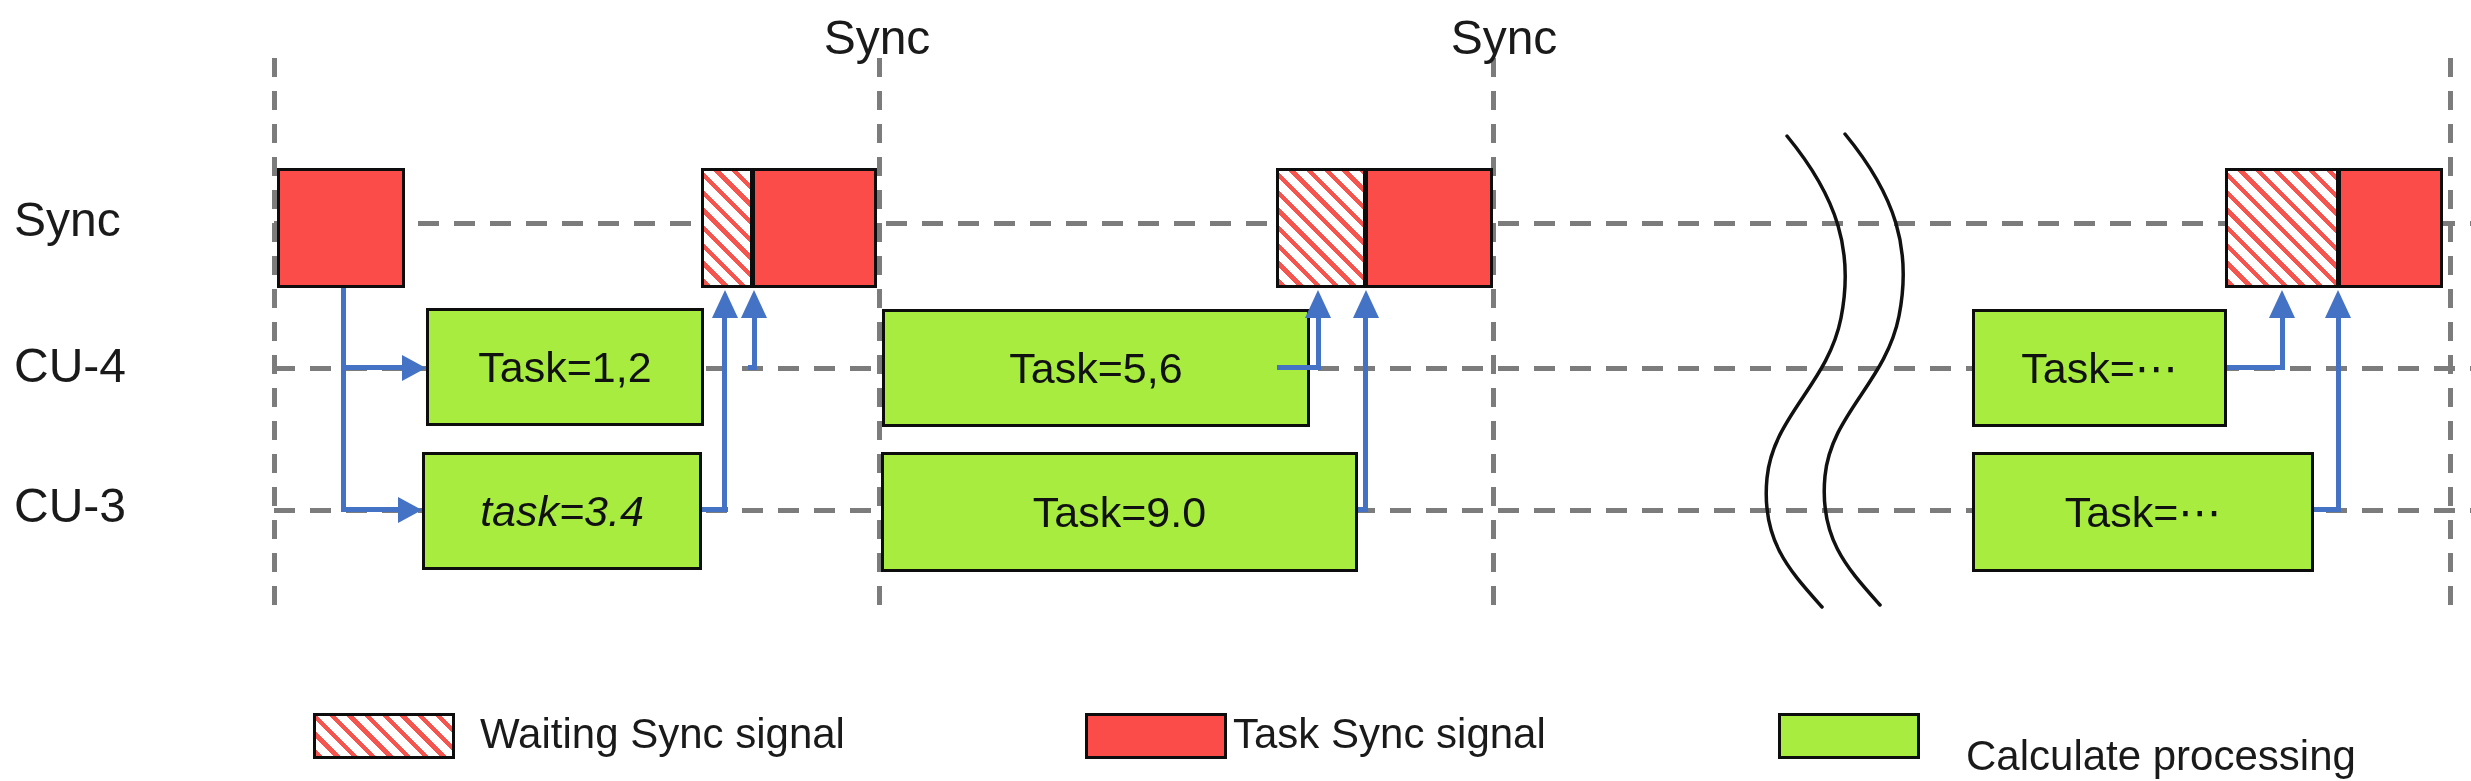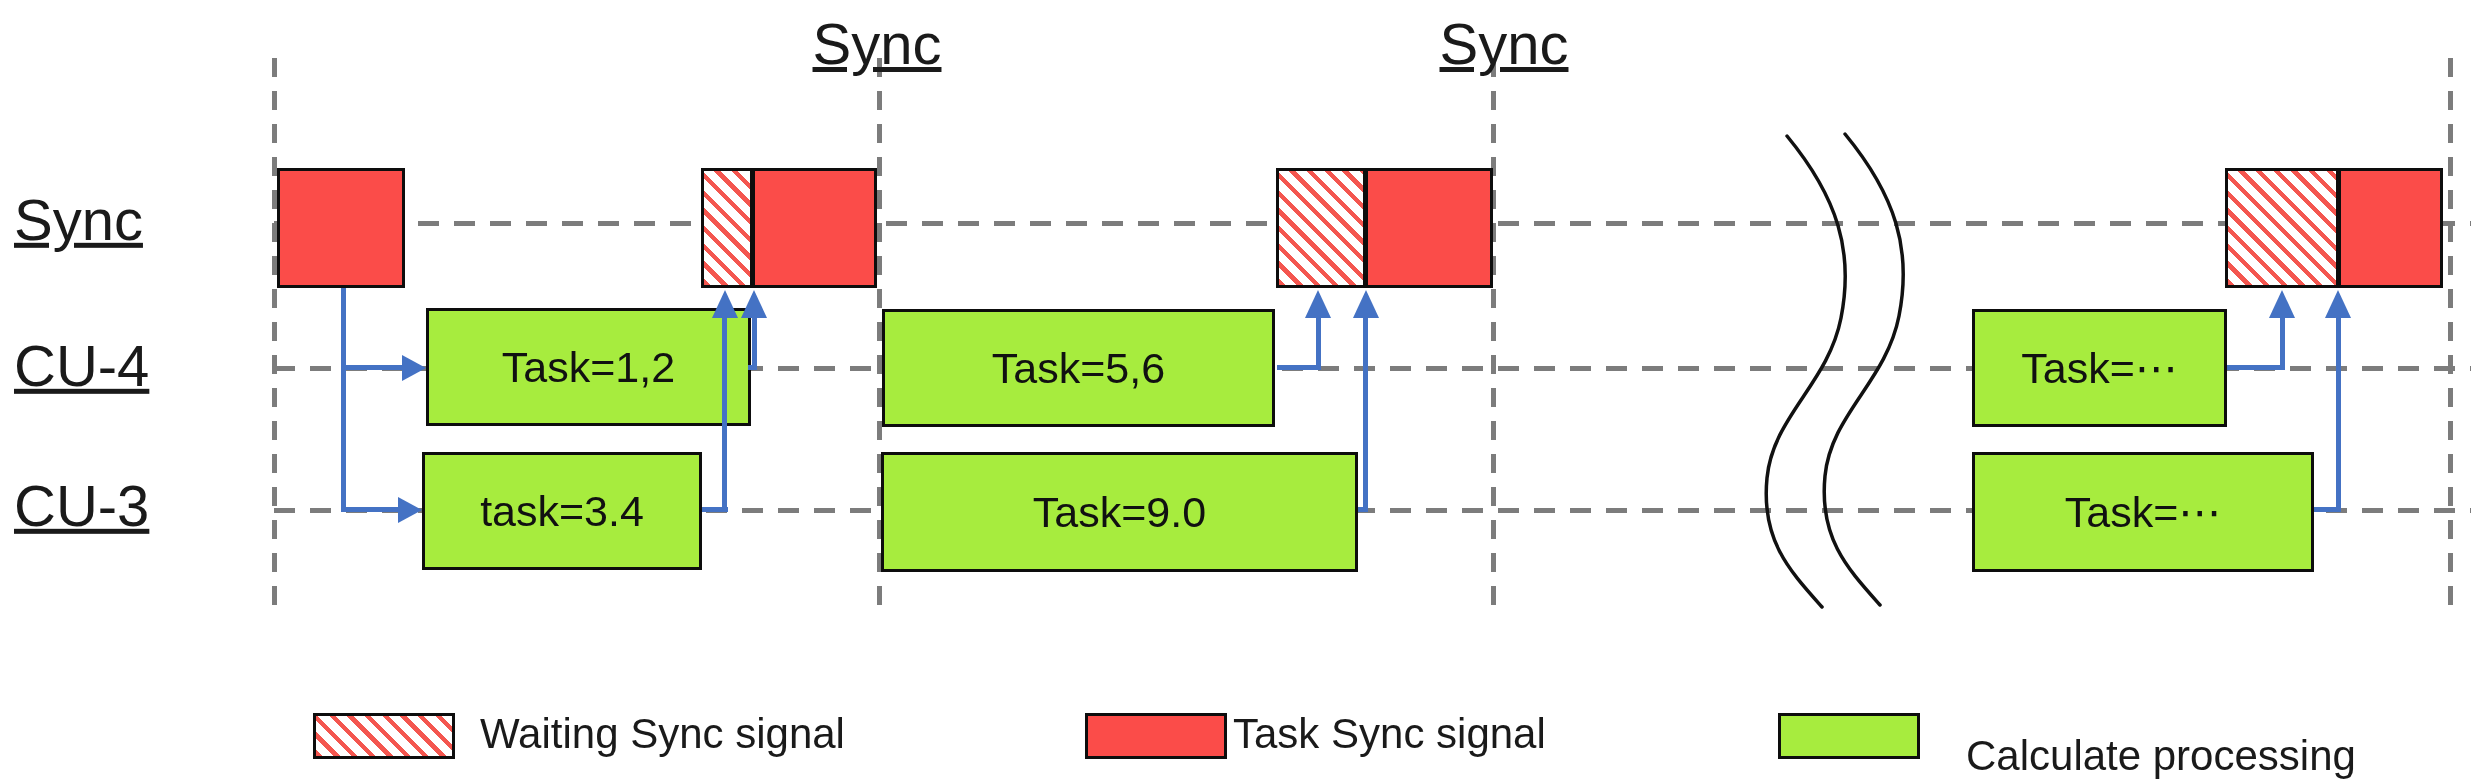--- a/index.html
+++ b/index.html
@@ -7,21 +7,21 @@
          font-family:"Liberation Sans", sans-serif;color:#1a1a1a;}
   .abs{position:absolute;}
   .dash-h{height:5px;background:repeating-linear-gradient(90deg,#7c7c7c 0 21px,transparent 21px 36px);z-index:1;}
   .dash-v{width:5px;background:repeating-linear-gradient(180deg,#7c7c7c 0 19px,transparent 19px 33px);z-index:1;}
   .box{box-sizing:border-box;border:3px solid #0d0d0d;z-index:3;}
   .task{display:flex;align-items:center;justify-content:center;font-size:43px;color:#111;z-index:3;}
   .blueline{background:#4472C4;z-index:5;}
   .tri{width:0;height:0;z-index:6;}
   .tri-up{border-left:13px solid transparent;border-right:13px solid transparent;border-bottom:28px solid #4472C4;}
   .tri-right{border-top:13px solid transparent;border-bottom:13px solid transparent;border-left:24px solid #4472C4;}
-  .lbl{font-size:58px;white-space:nowrap;z-index:7;text-decoration:underline;}
+  .lbl{font-size:48px;white-space:nowrap;z-index:7;}
   .toplbl{transform:translateX(-50%);}
   .rowlbl{transform:translateY(-54%);}
   .legend-label{font-size:42px;white-space:nowrap;z-index:7;}
   #breaksvg{position:absolute;left:0;top:0;z-index:2;pointer-events:none;}
 </style>
 </head>
 <body>
 
 <div id="stage">
   <svg id="breaksvg" width="2471" height="781" viewBox="0 0 2471 781">
@@ -36,27 +36,27 @@
       <div class="abs dash-v" style="left: 877px; top: 58px; height: 554px;"></div>
       <div class="abs dash-v" style="left: 1491px; top: 58px; height: 554px;"></div>
       <div class="abs dash-v" style="left: 2448px; top: 58px; height: 554px;"></div>
       <div class="abs box" style="left: 277px; top: 168px; width: 128px; height: 120px; background: rgb(251, 76, 73);"></div>
       <div class="abs box" style="left: 701px; top: 168px; width: 52px; height: 120px; background: repeating-linear-gradient(45deg, rgb(244, 86, 79) 0px, rgb(244, 86, 79) 4.5px, rgb(255, 255, 255) 4.5px, rgb(255, 255, 255) 12.5px);"></div>
       <div class="abs box" style="left: 752px; top: 168px; width: 125px; height: 120px; background: rgb(251, 76, 73);"></div>
       <div class="abs box" style="left: 1276px; top: 168px; width: 90px; height: 120px; background: repeating-linear-gradient(45deg, rgb(244, 86, 79) 0px, rgb(244, 86, 79) 4.5px, rgb(255, 255, 255) 4.5px, rgb(255, 255, 255) 12.5px);"></div>
       <div class="abs box" style="left: 1365px; top: 168px; width: 128px; height: 120px; background: rgb(251, 76, 73);"></div>
       <div class="abs box" style="left: 2225px; top: 168px; width: 114px; height: 120px; background: repeating-linear-gradient(45deg, rgb(244, 86, 79) 0px, rgb(244, 86, 79) 4.5px, rgb(255, 255, 255) 4.5px, rgb(255, 255, 255) 12.5px);"></div>
       <div class="abs box" style="left: 2338px; top: 168px; width: 105px; height: 120px; background: rgb(251, 76, 73);"></div>
-      <div class="abs box task" style="left: 426px; top: 308px; width: 325px; height: 118px; background: rgb(167, 236, 62);">
+      <div class="abs box task" style="left: 426px; top: 308px; width: 278px; height: 118px; background: rgb(167, 236, 62);">
         <span>Task=1,2</span>
       </div>
-      <div class="abs box task" style="left: 422px; top: 452px; width: 280px; height: 118px; background: rgb(167, 236, 62);">
+      <div class="abs box task" style="left: 422px; top: 452px; width: 280px; height: 118px; background: rgb(167, 236, 62); font-style: italic;">
         <span>task=3.4</span>
       </div>
-      <div class="abs box task" style="left: 882px; top: 309px; width: 393px; height: 118px; background: rgb(167, 236, 62);">
+      <div class="abs box task" style="left: 882px; top: 309px; width: 428px; height: 118px; background: rgb(167, 236, 62);">
         <span>Task=5,6</span>
       </div>
       <div class="abs box task" style="left: 881px; top: 452px; width: 477px; height: 120px; background: rgb(167, 236, 62);">
         <span>Task=9.0</span>
       </div>
       <div class="abs box task" style="left: 1972px; top: 309px; width: 255px; height: 118px; background: rgb(167, 236, 62);">
         <span>Task=⋯</span>
       </div>
       <div class="abs box task" style="left: 1972px; top: 452px; width: 342px; height: 120px; background: rgb(167, 236, 62);">
         <span>Task=⋯</span>

